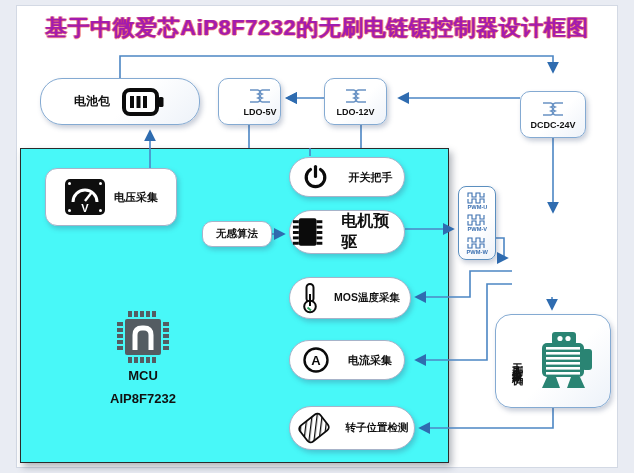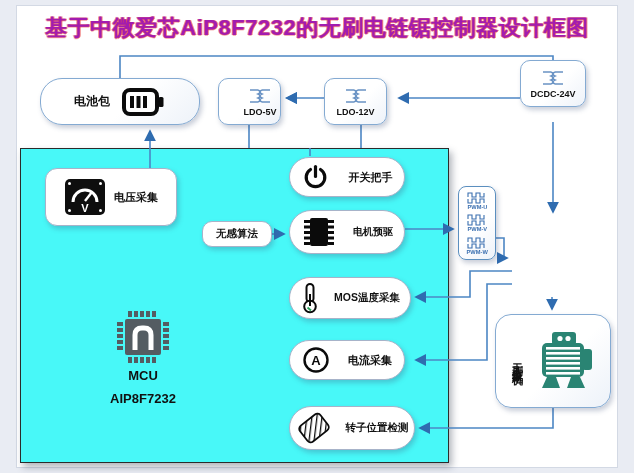--- a/index.html
+++ b/index.html
@@ -79,21 +79,21 @@
   <div class="node col" style="left:324px;top:78px;width:63px;height:47px;border-radius:10px;">
     <svg width="30" height="18" viewBox="0 0 30 18">
       <g fill="none" stroke="#6a93c4" stroke-width="1.6">
         <path d="M5 3 H13 M5 15 H13 M13 3 c3 1.3,3 2.7,0 4 c3 1.3,3 2.7,0 4 c3 1.3,3 2.7,0 4"></path>
         <path d="M25 3 H17 M25 15 H17 M17 3 c-3 1.3,-3 2.7,0 4 c-3 1.3,-3 2.7,0 4 c-3 1.3,-3 2.7,0 4"></path>
       </g>
     </svg>
     <span class="lbl" style="font-size:9px;margin-top:2px;">LDO-12V</span>
   </div>
 
-  <div class="node col" style="left:520px;top:60px;width:66px;height:47px;border-radius:10px;">
+  <div class="node col" style="left:520px;top:91px;width:66px;height:47px;border-radius:10px;">
     <svg width="30" height="18" viewBox="0 0 30 18">
       <g fill="none" stroke="#6a93c4" stroke-width="1.6">
         <path d="M5 3 H13 M5 15 H13 M13 3 c3 1.3,3 2.7,0 4 c3 1.3,3 2.7,0 4 c3 1.3,3 2.7,0 4"></path>
         <path d="M25 3 H17 M25 15 H17 M17 3 c-3 1.3,-3 2.7,0 4 c-3 1.3,-3 2.7,0 4 c-3 1.3,-3 2.7,0 4"></path>
       </g>
     </svg>
     <span class="lbl" style="font-size:9px;margin-top:2px;">DCDC-24V</span>
   </div>
 
   <div class="node inner" style="left:45px;top:168px;width:132px;height:58px;border-radius:12px;gap:8px;">
@@ -131,21 +131,21 @@
           <rect x="3" y="15" width="6" height="3"></rect>
           <rect x="3" y="20.5" width="6" height="3"></rect>
           <rect x="3" y="26" width="6" height="3"></rect>
         <rect x="27" y="4" width="6" height="3"></rect>
           <rect x="27" y="9.5" width="6" height="3"></rect>
           <rect x="27" y="15" width="6" height="3"></rect>
           <rect x="27" y="20.5" width="6" height="3"></rect>
           <rect x="27" y="26" width="6" height="3"></rect>
       </g>
     </svg>
-    <span class="lbl" style="font-size:10px;">电机预驱</span>
+    <span class="lbl" style="font-size:16px;">电机预驱</span>
   </div>
 
   <div class="node inner" style="left:289px;top:277px;width:122px;height:42px;border-radius:21px;gap:14px;">
     <svg width="20" height="32" viewBox="0 0 20 32">
       <rect x="6.5" y="2" width="7" height="18" rx="3.5" fill="#fff" stroke="#0b0b0b" stroke-width="2"></rect>
       <circle cx="10" cy="24.5" r="5.8" fill="#fff" stroke="#0b0b0b" stroke-width="2"></circle>
       <line x1="10" y1="12" x2="10" y2="24" stroke="#0b0b0b" stroke-width="2"></line>
       <line x1="7.5" y1="25.5" x2="11" y2="28.5" stroke="#2aa05a" stroke-width="2"></line>
     </svg>
     <span class="lbl" style="font-size:10.5px;">MOS温度采集</span>

